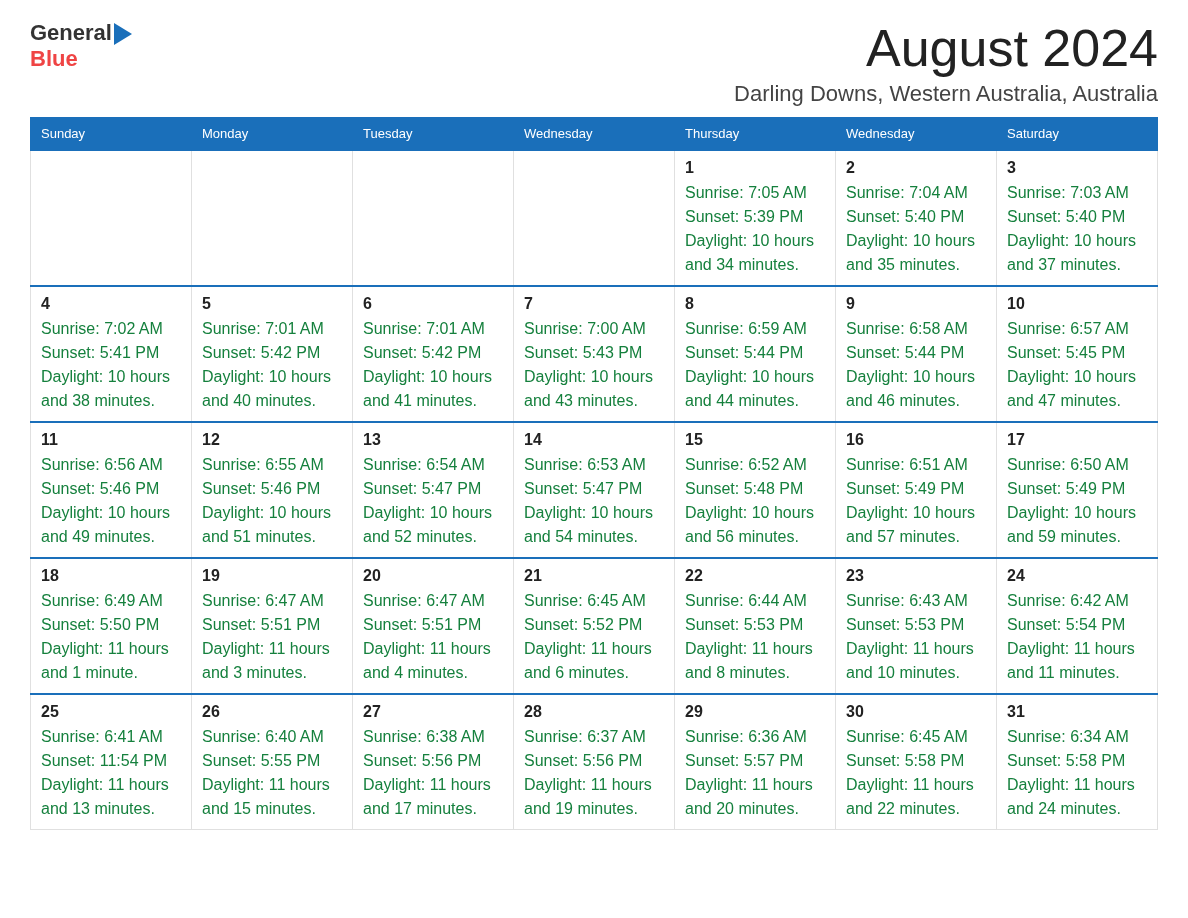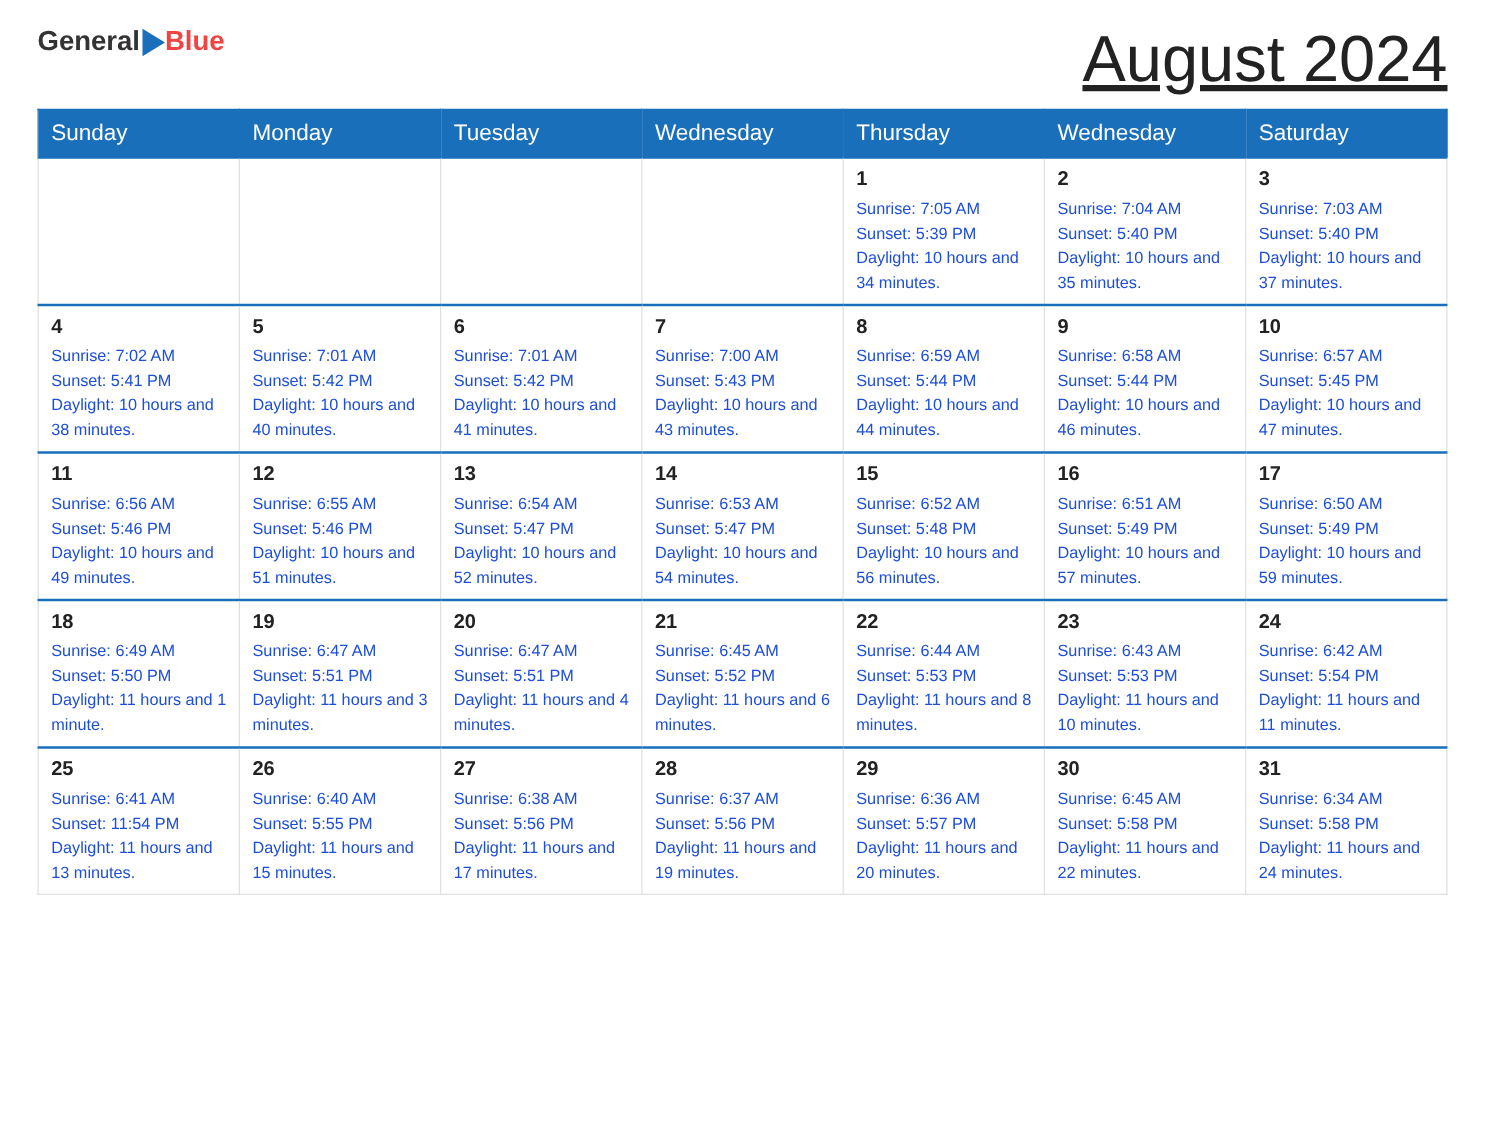--- a/index.html
+++ b/index.html
@@ -27,36 +27,35 @@
       color: #ef4444;
     }
     .title-section {
       text-align: right;
     }
     .month-title {
       font-size: 52px;
       font-weight: normal;
       color: #222;
       line-height: 1.1;
-      text-decoration: underline;
     }
     .location {
       font-size: 22px;
       color: #444;
       margin-top: 4px;
     }
     .calendar-table {
       width: 100%;
       border-collapse: collapse;
       margin-top: 10px;
     }
     .calendar-table th {
       background-color: #1a6fba;
       color: #fff;
-      font-size: 18px;
+      font-size: 13px;
       font-weight: normal;
       padding: 8px 10px;
       text-align: left;
       border: 1px solid #1a6fba;
     }
     .calendar-table td {
       vertical-align: top;
       padding: 8px 10px;
       border: 1px solid #ccc;
       width: 14.28%;
@@ -72,30 +71,30 @@
       border-right: 1px solid #e0e0e0;
     }
     .day-number {
       font-size: 16px;
       font-weight: bold;
       color: #222;
       margin-bottom: 4px;
       display: block;
     }
     .day-info {
-      font-size: 13px;
-      color: #1d4ed8;
+      font-size: 16px;
+      color: #15803d;
       line-height: 1.5;
     }
     .empty-cell {
       background: #f9f9f9;
     }
     .logo-wrapper {
       display: flex;
-      flex-direction: row;
+      flex-direction: column;
       align-items: flex-start;
     }
     .logo-row {
       display: flex;
       align-items: center;
     }
     .logo-arrow {
       display: inline-block;
       width: 0;
       height: 0;
@@ -114,20 +113,21 @@
     <div class="logo-row">
       <span class="logo-text-general">General</span>
       <span class="logo-arrow"></span>
     </div>
     <div>
       <span class="logo-text-blue">Blue</span>
     </div>
   </div>
   <div class="title-section">
     <div class="month-title">August 2024</div>
+    <div class="location">Darling Downs, Western Australia, Australia</div>
   </div>
 </div>
 
 <table class="calendar-table">
   <thead>
     <tr>
     <th>Sunday</th>
         <th>Monday</th>
         <th>Tuesday</th>
         <th>Wednesday</th>

